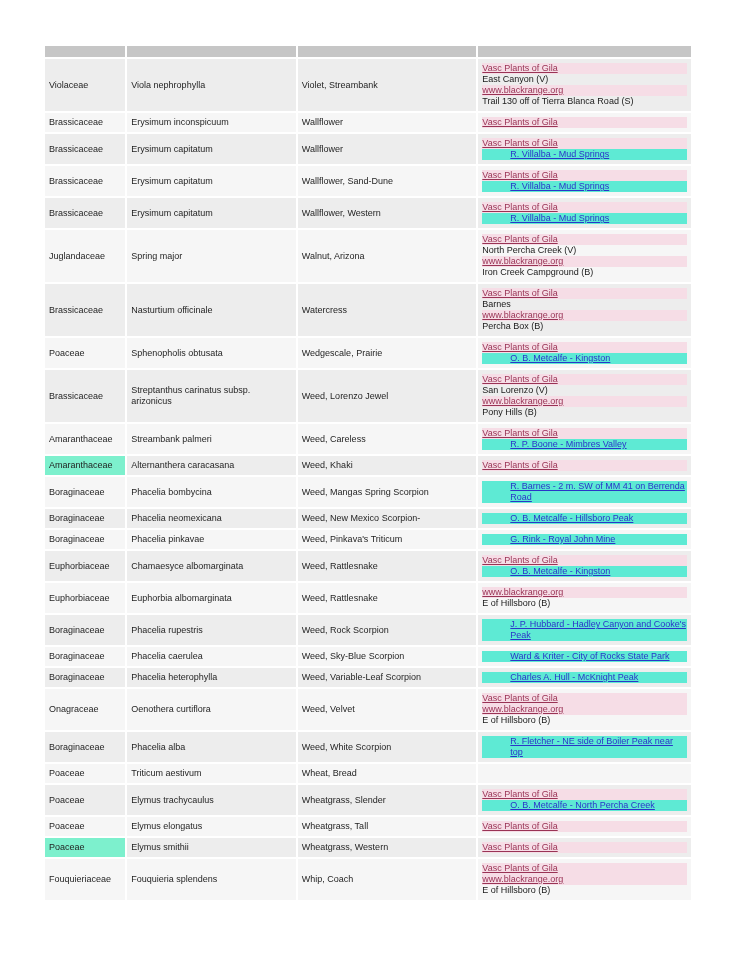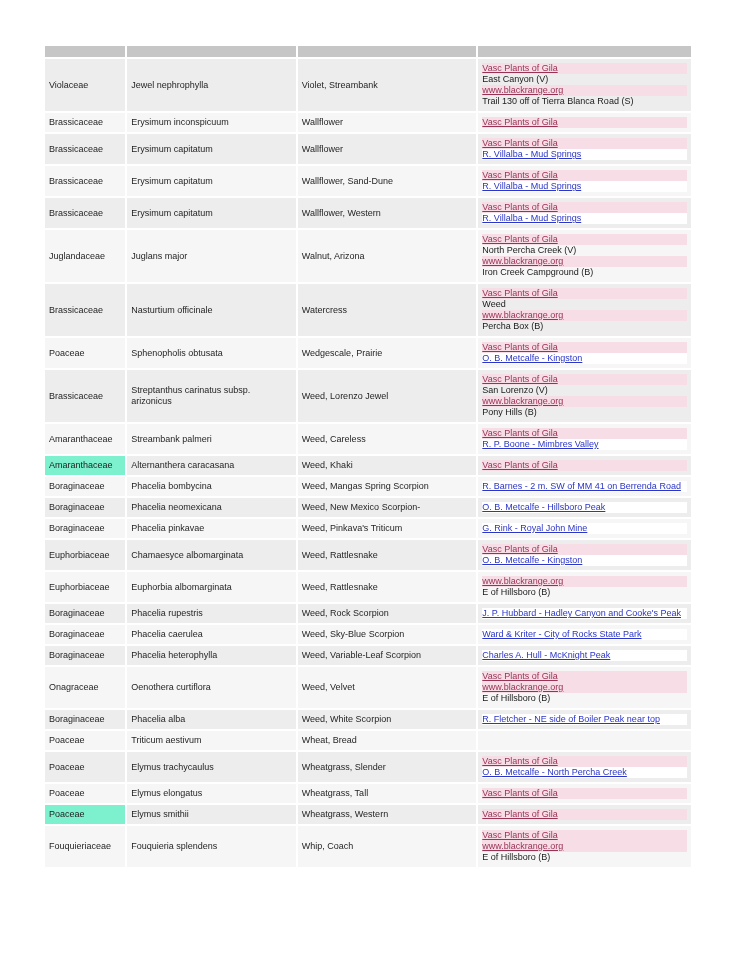--- a/index.html
+++ b/index.html
@@ -39,23 +39,24 @@
   table.plants td.hl{background:#7df0cd;}
   .line{display:block;}
   a.maroon{
     color:#993355;
     background:#f6dde6;
     text-decoration:underline;
     cursor:pointer;
   }
   a.blue{
     color:#2b35c8;
-    background:#ffffff;
+    background:#5eead4;
     text-decoration:underline;
     cursor:pointer;
+    padding-left:28px;
   }
   span.plain{color:#1a1a1a;}
   .col-family{width:80px;}
   .col-sci{width:168px;}
   .col-common{width:178px;}
   .col-links{width:212px;}
 </style>
 </head>
 <body>
 
@@ -72,21 +73,21 @@
         <tr>
           <th></th>
           <th></th>
           <th></th>
           <th></th>
         </tr>
       </thead>
       <tbody>
           <tr>
             <td class="">Violaceae</td>
-            <td>Jewel nephrophylla</td>
+            <td>Viola nephrophylla</td>
             <td>Violet, Streambank</td>
             <td>
               <a href="#" class="line maroon">Vasc Plants of Gila</a>
               <span class="line plain">East Canyon (V)</span>
               <a href="#" class="line maroon">www.blackrange.org</a>
               <span class="line plain">Trail 130 off of Tierra Blanca Road (S)</span>
             </td>
           </tr>
           <tr>
             <td class="hl">Brassicaceae</td>
@@ -118,36 +119,36 @@
             <td class="">Brassicaceae</td>
             <td>Erysimum capitatum</td>
             <td>Wallflower, Western</td>
             <td>
               <a href="#" class="line maroon">Vasc Plants of Gila</a>
               <a href="#" class="line blue">R. Villalba - Mud Springs</a>
             </td>
           </tr>
           <tr>
             <td class="">Juglandaceae</td>
-            <td>Juglans major</td>
+            <td>Spring major</td>
             <td>Walnut, Arizona</td>
             <td>
               <a href="#" class="line maroon">Vasc Plants of Gila</a>
               <span class="line plain">North Percha Creek (V)</span>
               <a href="#" class="line maroon">www.blackrange.org</a>
               <span class="line plain">Iron Creek Campground (B)</span>
             </td>
           </tr>
           <tr>
             <td class="">Brassicaceae</td>
             <td>Nasturtium officinale</td>
             <td>Watercress</td>
             <td>
               <a href="#" class="line maroon">Vasc Plants of Gila</a>
-              <span class="line plain">Weed</span>
+              <span class="line plain">Barnes</span>
               <a href="#" class="line maroon">www.blackrange.org</a>
               <span class="line plain">Percha Box (B)</span>
             </td>
           </tr>
           <tr>
             <td class="">Poaceae</td>
             <td>Sphenopholis obtusata</td>
             <td>Wedgescale, Prairie</td>
             <td>
               <a href="#" class="line maroon">Vasc Plants of Gila</a>

